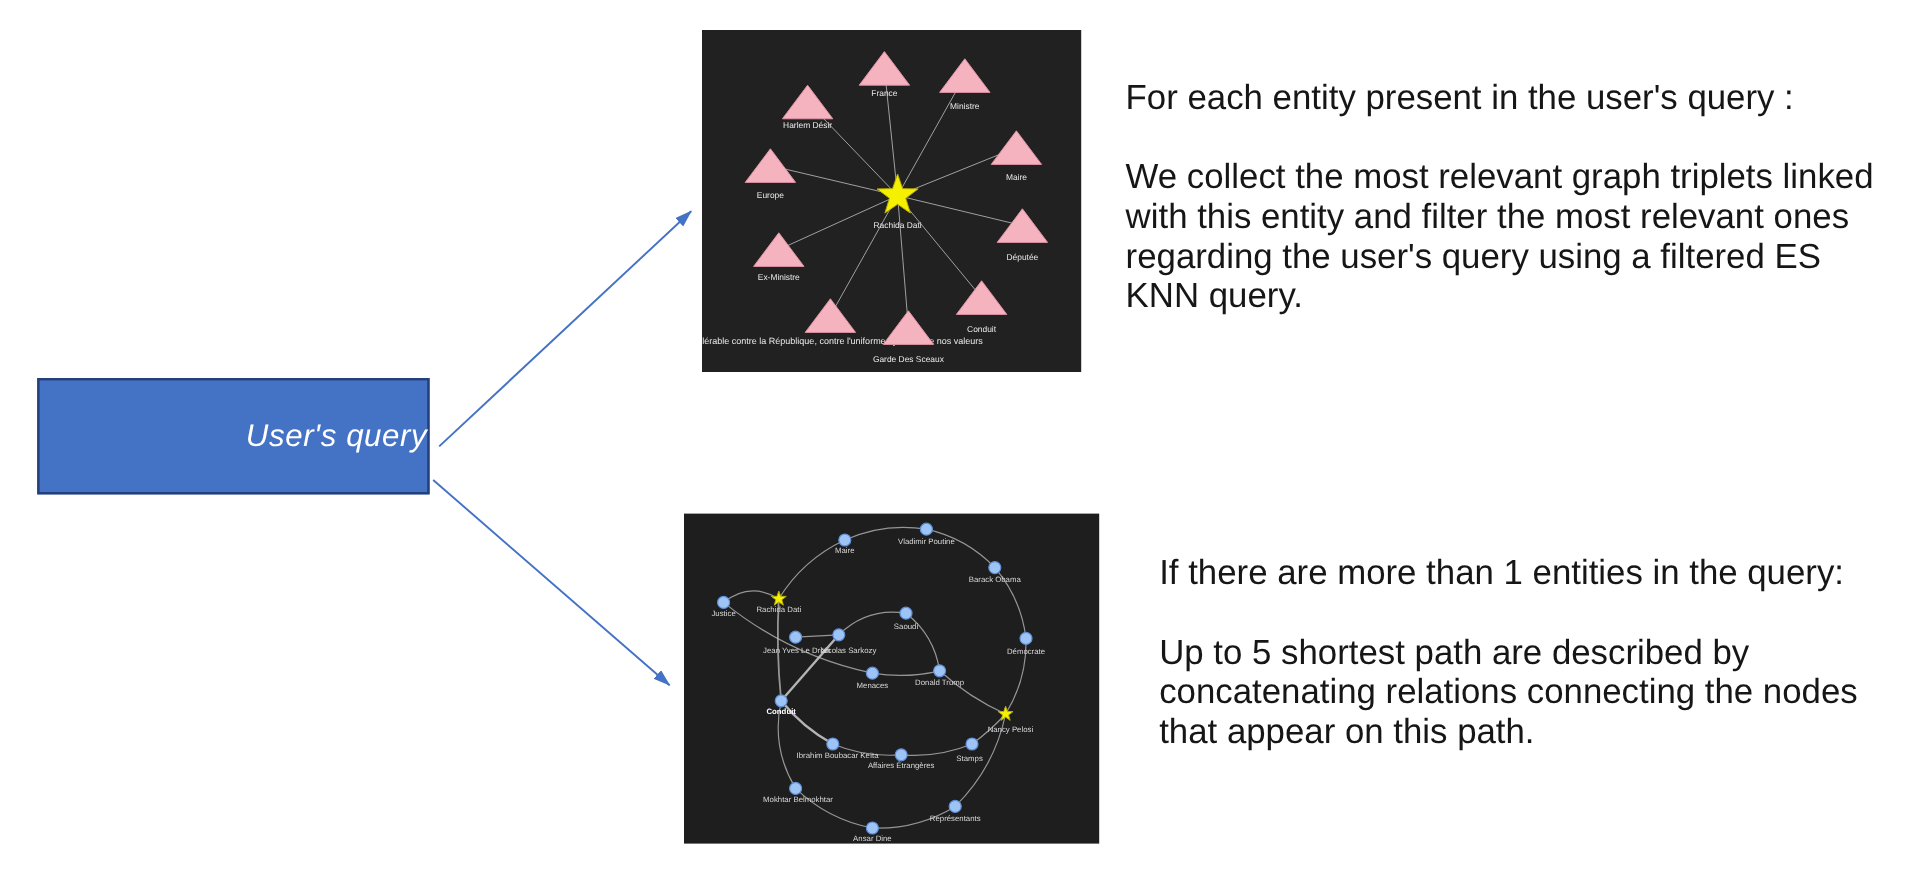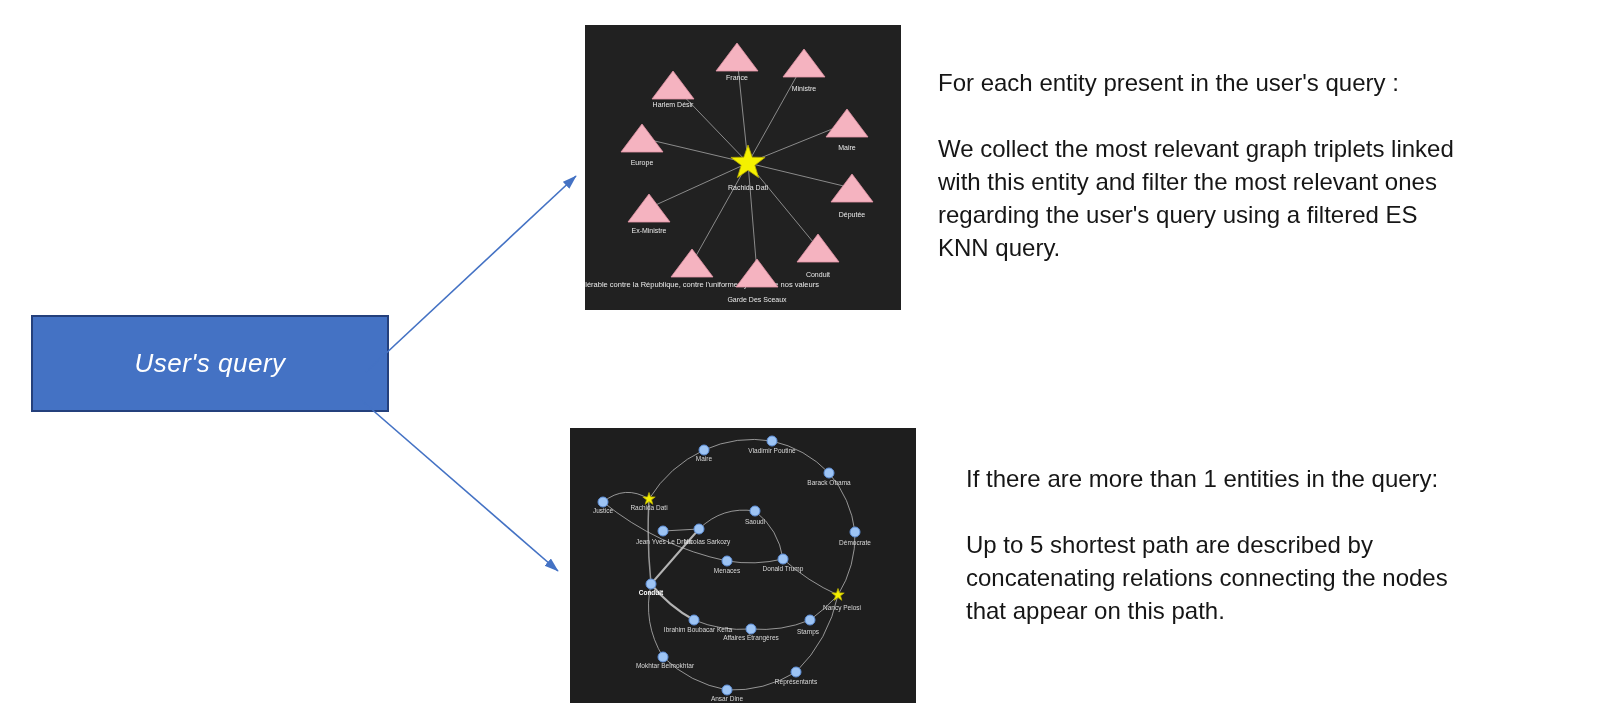--- a/index.html
+++ b/index.html
@@ -1,27 +1,27 @@
 <!DOCTYPE html>
 <html><head>
 <meta charset="utf-8">
 <style>
   html,body{margin:0;padding:0;background:#ffffff;}
   .canvas{position:relative;width:1600px;height:728px;background:#ffffff;overflow:hidden;
           font-family:"Liberation Sans",sans-serif;}
-  .query-box{position:absolute;left:31px;top:315px;width:358px;height:97px;
+  .query-box{position:absolute;left:31px;top:315px;width:327px;height:97px;
              background:#4472c4;border:2px solid #24407c;box-sizing:border-box;
-             display:flex;align-items:center;justify-content:center;}
+             display:flex;align-items:center;justify-content:flex-end;}
   .query-box span{color:#ffffff;font-style:italic;font-size:26px;letter-spacing:0.5px;}
   .arrows{position:absolute;left:0;top:0;width:1600px;height:728px;pointer-events:none;}
   .graph-box{position:absolute;overflow:hidden;}
   .graph-box svg{display:block;}
   #entity-graph{left:585px;top:25px;width:316px;height:285px;background:#212121;}
   #path-graph{left:570px;top:428px;width:346px;height:275px;background:#1e1e1e;}
-  .text-block{position:absolute;color:#161616;font-size:24px;line-height:33px;
+  .text-block{position:absolute;color:#161616;font-size:29px;line-height:33px;
               white-space:pre-line;width:660px;}
   #entity-text{left:938px;top:66px;}
   #path-text{left:966px;top:462px;}
 </style>
 </head>
 <body>
 
 <div class="canvas">
 
   <div class="query-box">

